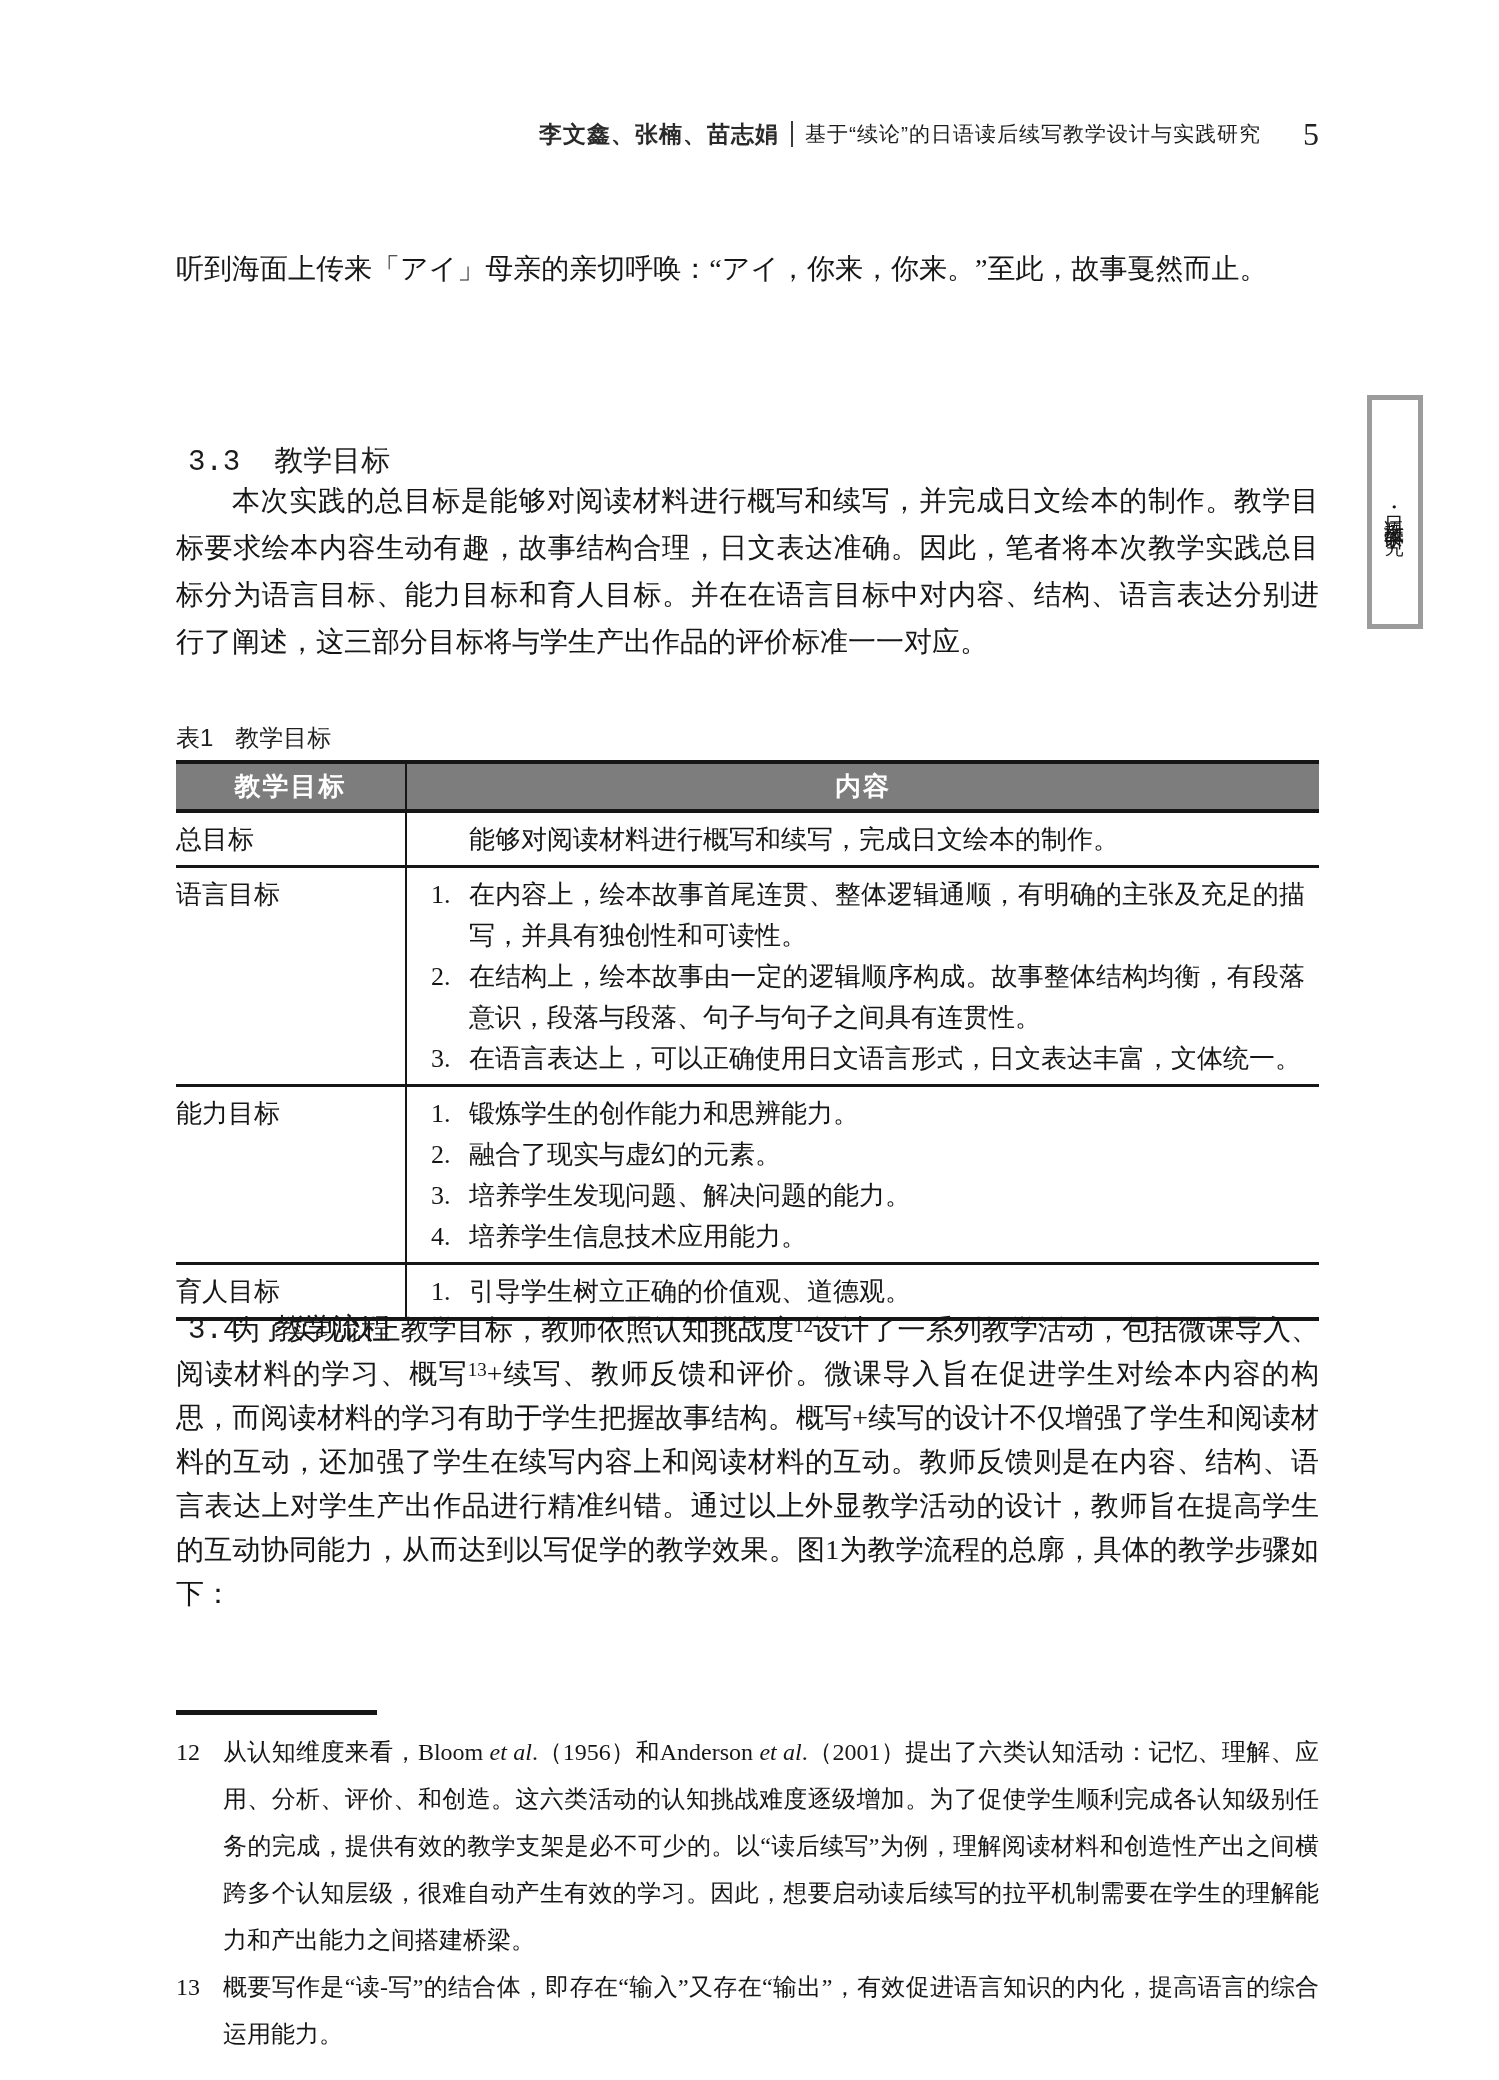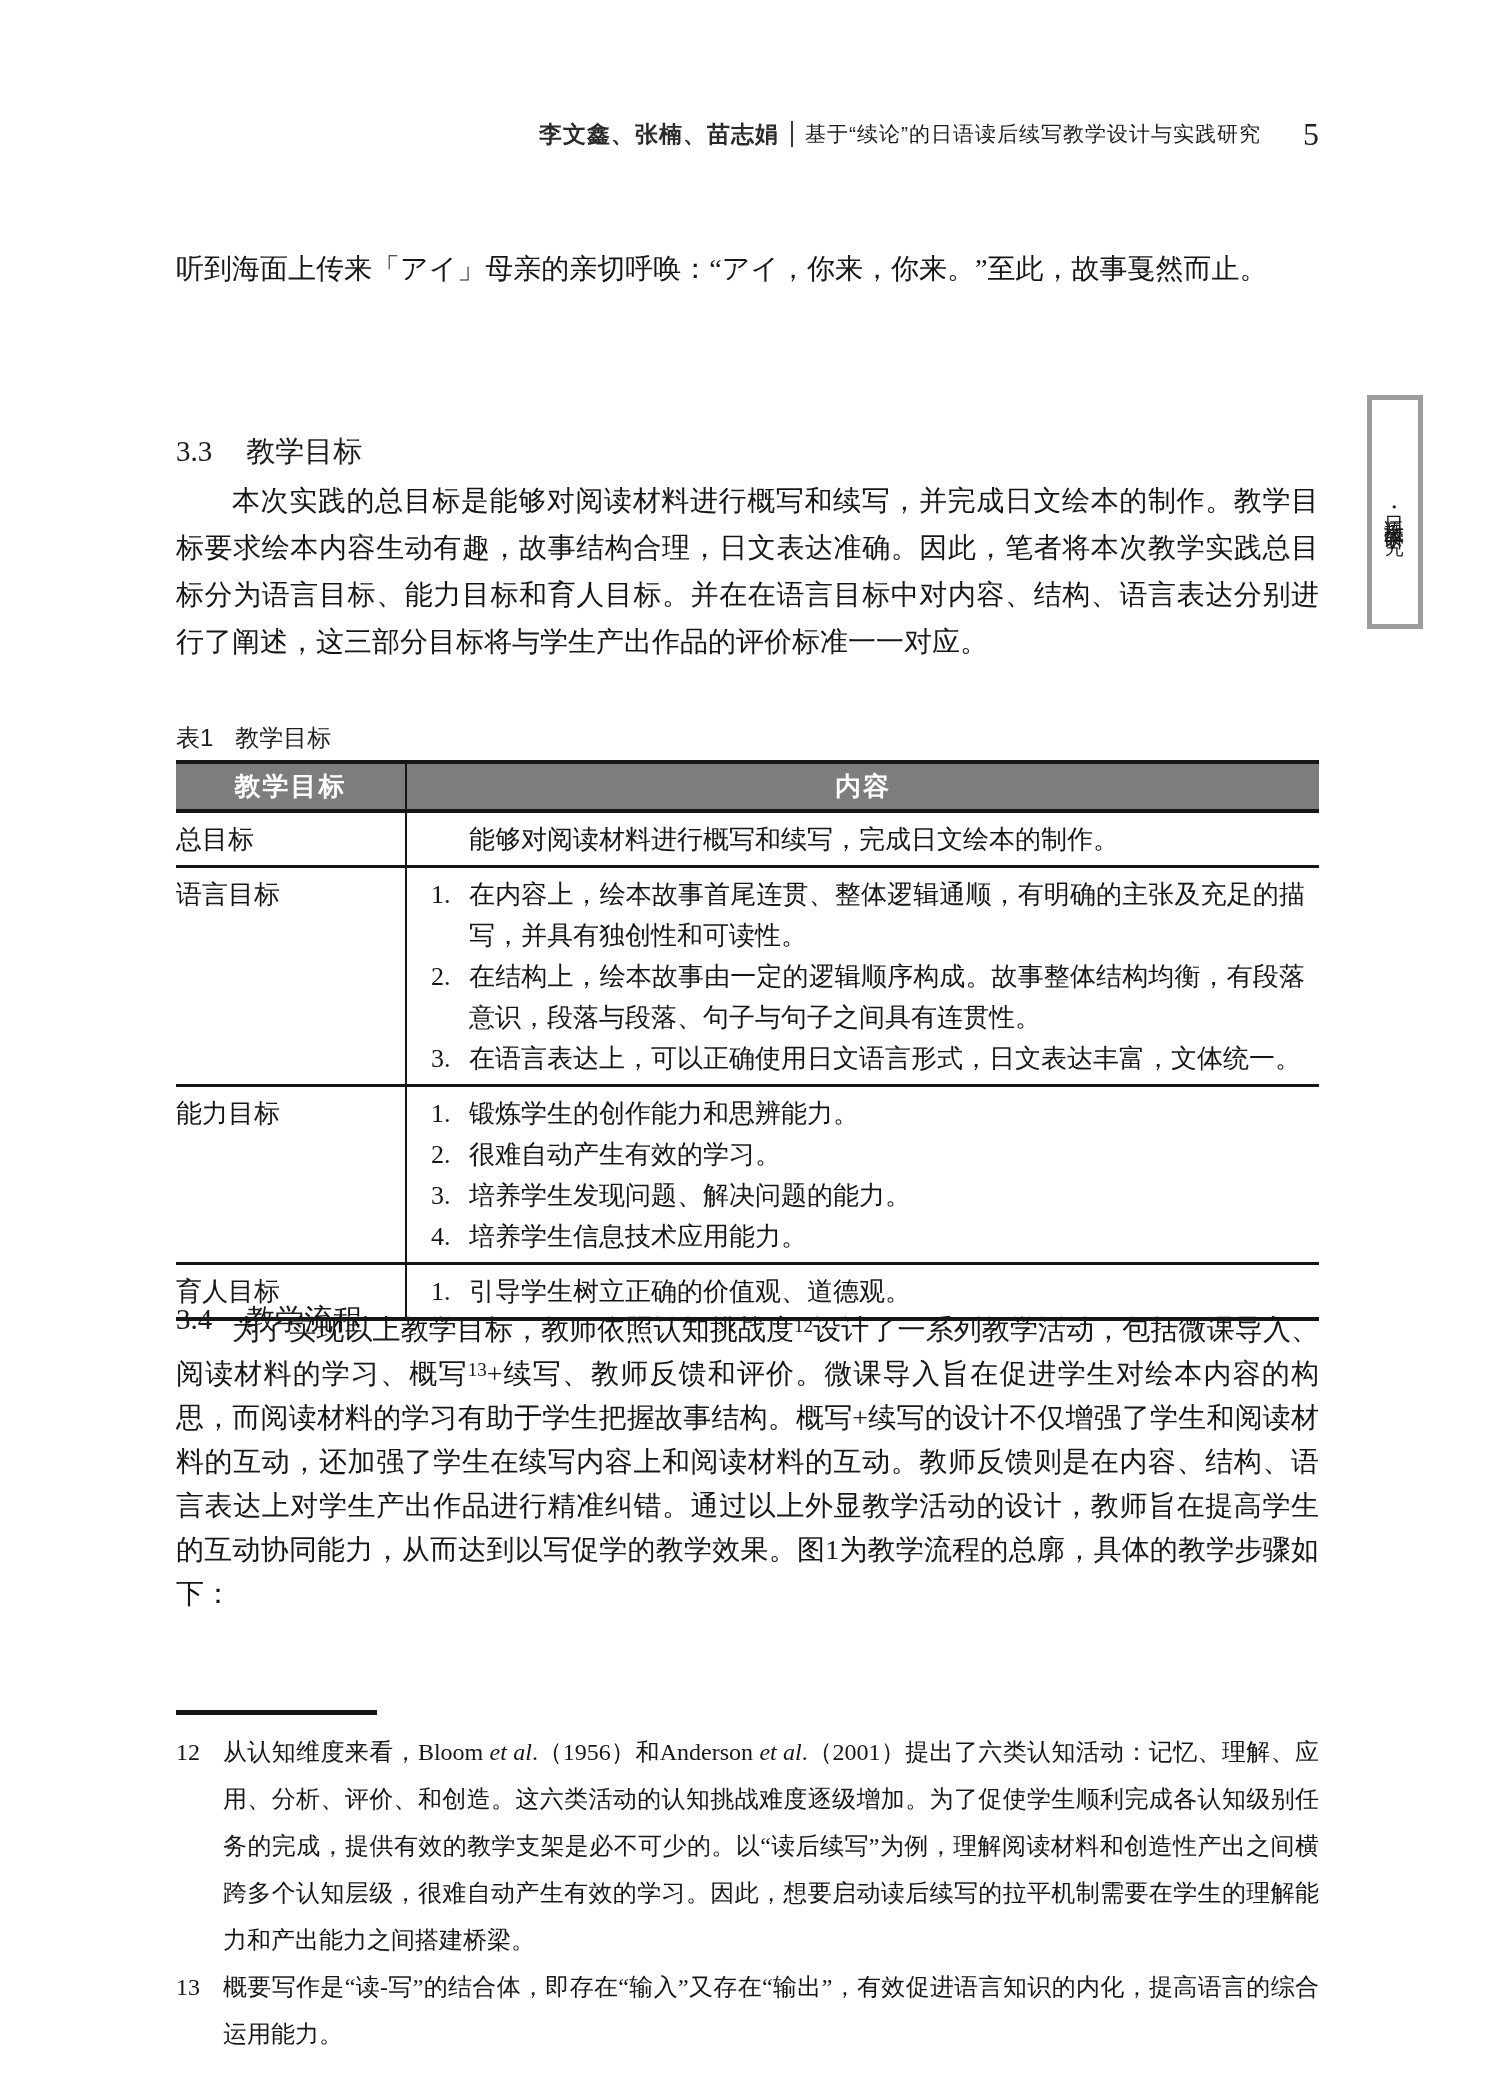--- a/index.html
+++ b/index.html
@@ -35,22 +35,22 @@
   .tblock{position:absolute;left:176px;width:1143px;}
   .bodypar{margin:0;font-size:28px;line-height:47px;text-align:justify;}
   .indent{text-indent:56px;}
   .blk-intro{top:245px;}
   .h-33{top:434px;}
   .blk-33{top:477px;}
   .h-34{top:1302px;}
   .blk-34{top:1308px;}
   .blk-34 .bodypar{line-height:44px;}
   .section-heading{
-    font-family:Liberation Serif, serif;
-    font-size:29px;line-height:34px;color:#1b1b1b;font-weight:normal;margin:0;
+    font-family:Liberation Mono, monospace;
+    font-size:29px;line-height:34px;color:#1b1b1b;font-weight:normal;margin:12px;
   }
   .section-heading .sec-num{margin-right:34px;}
   sup{font-size:19px;line-height:0;vertical-align:7px;}
 
   
   .tbl-caption{top:722px;font-family:"Liberation Sans","DejaVu Sans",sans-serif;font-size:24px;color:#1f1f1f;}
   .tbl-caption .cap-label{margin-right:22px;}
   .obj-table{top:760px;border-top:4px solid #161616;border-bottom:4px solid #161616;box-sizing:border-box;}
   .thead{display:flex;background:#7d7d7d;border-bottom:4px solid #161616;height:45px;}
   .th-cell{display:flex;align-items:center;justify-content:center;color:#ffffff;
@@ -141,21 +141,21 @@
         </div>
         <div class="trow">
           <div class="tcell-label">能力目标</div>
           <div class="tcell-content">
             <div class="titem">
               <span class="tnum">1.</span>
               <span class="ttext">锻炼学生的创作能力和思辨能力。</span>
             </div>
             <div class="titem">
               <span class="tnum">2.</span>
-              <span class="ttext">很难自动产生有效的学习。</span>
+              <span class="ttext">融合了现实与虚幻的元素。</span>
             </div>
             <div class="titem">
               <span class="tnum">3.</span>
               <span class="ttext">培养学生发现问题、解决问题的能力。</span>
             </div>
             <div class="titem">
               <span class="tnum">4.</span>
               <span class="ttext">培养学生信息技术应用能力。</span>
             </div>
           </div>

